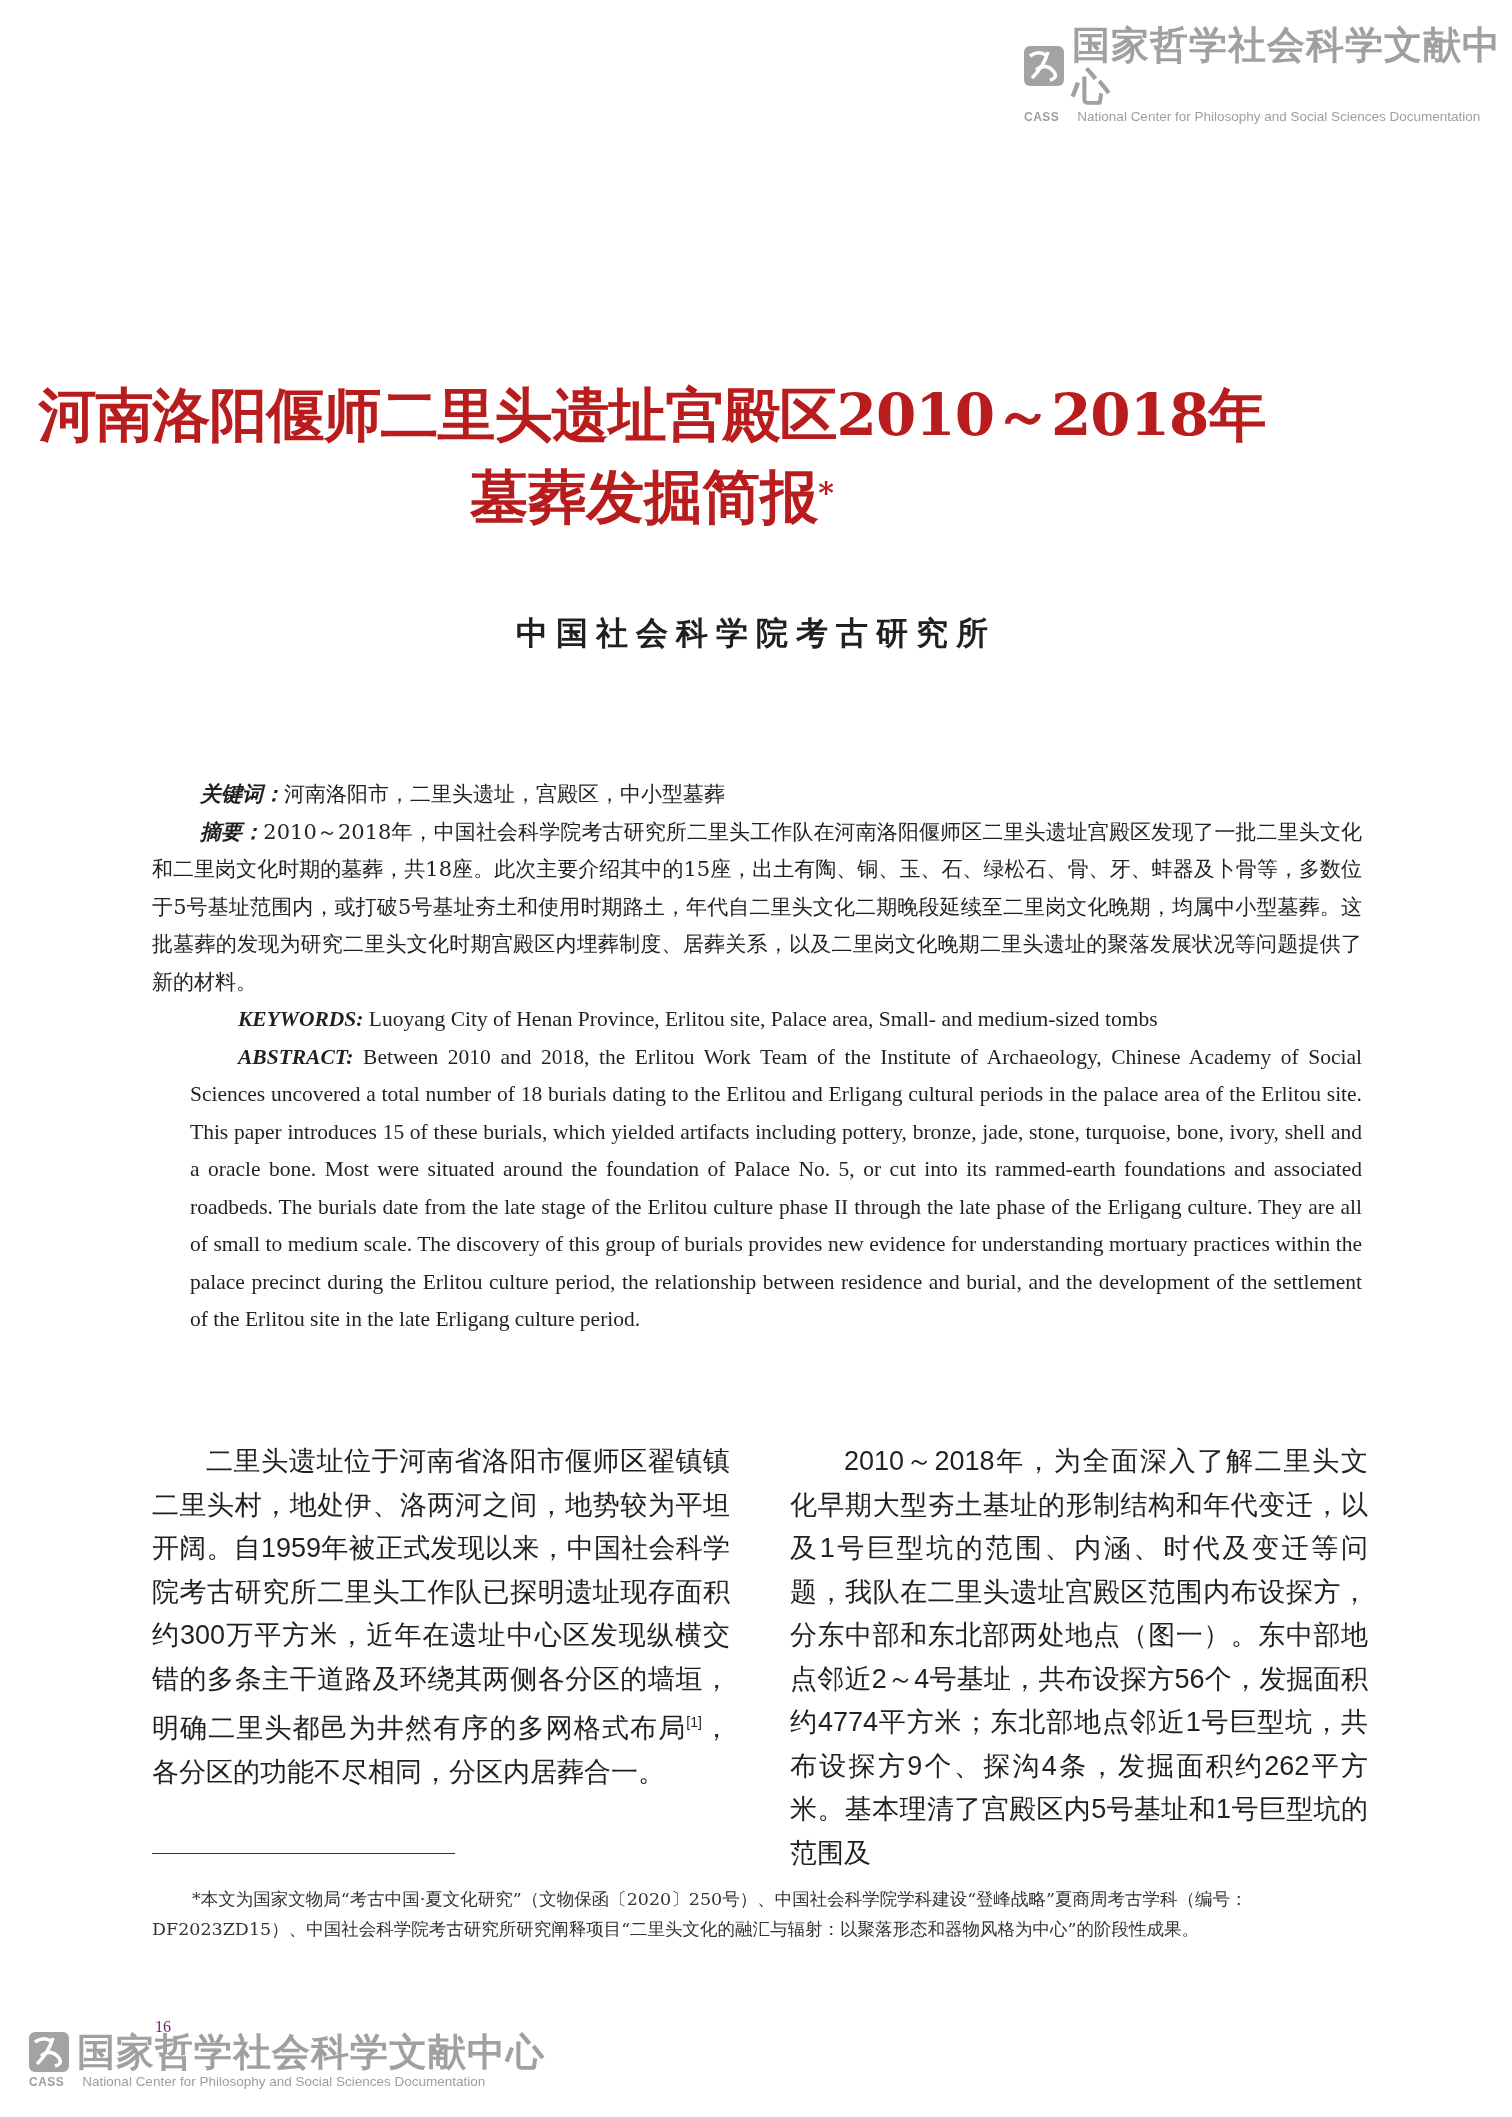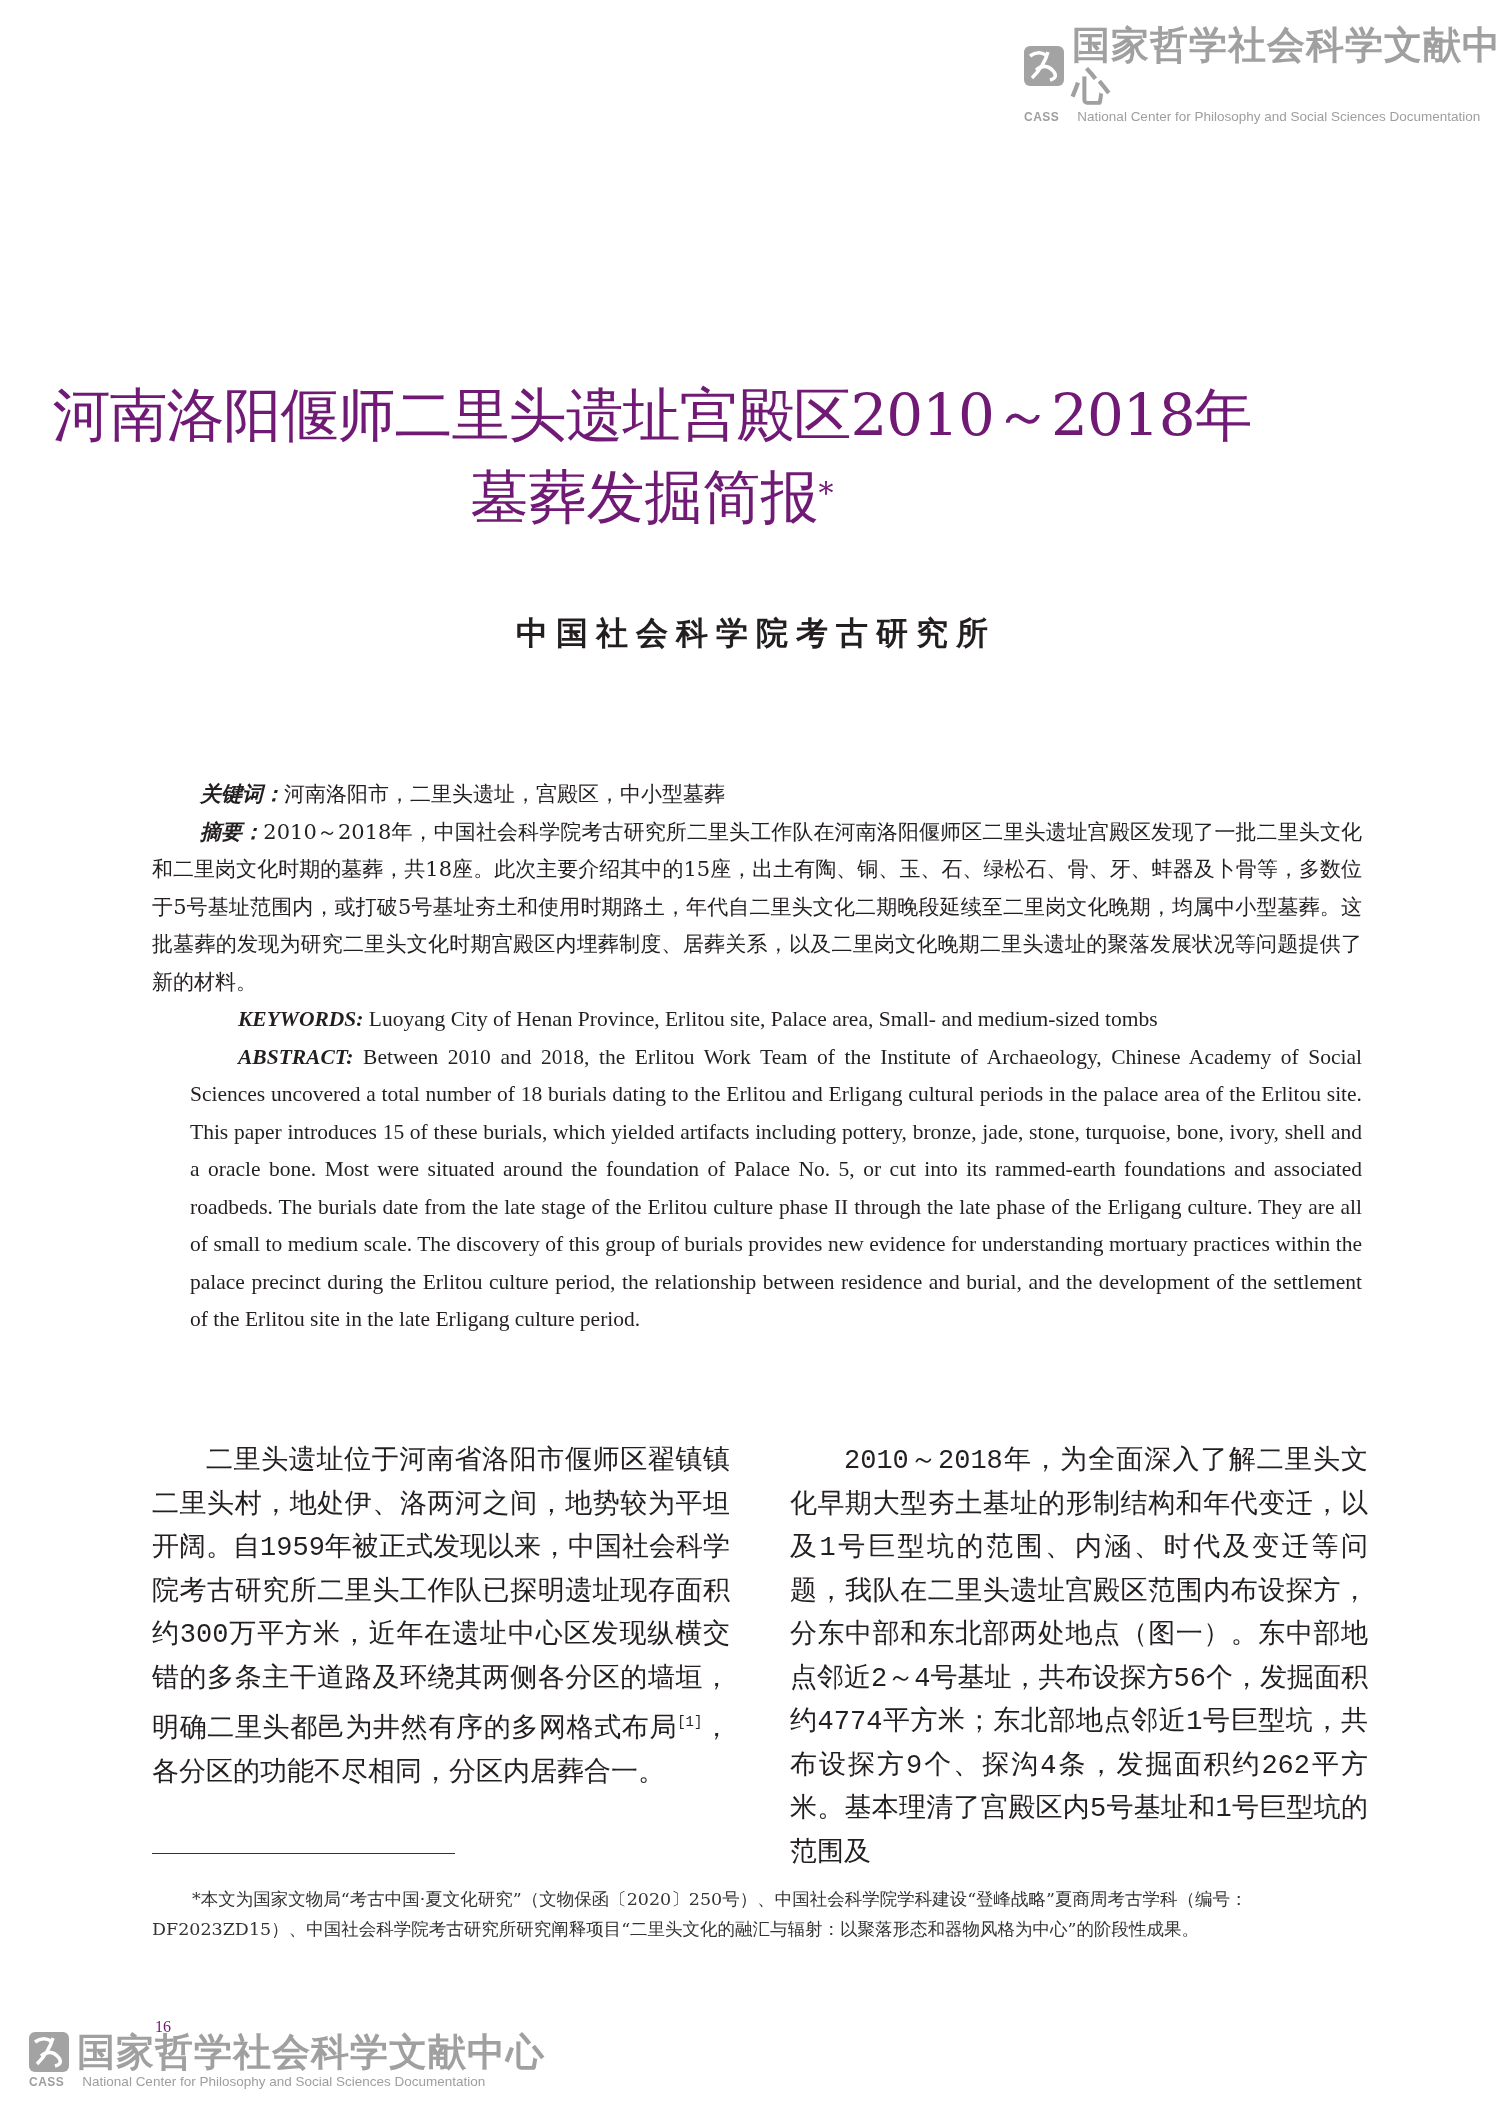--- a/index.html
+++ b/index.html
@@ -10,34 +10,34 @@
     .wm { position: absolute; color: #9c9c9c; }
     .wm-top { left: 1024px; top: 24px; }
     .wm-bottom { left: 29px; top: 2031px; }
     .wm-row { display: flex; align-items: center; }
     .wm-icon { width: 40px; height: 40px; background: #a3a3a3; border-radius: 6px; position: relative; margin-right: 8px; flex: none; }
     .wm-icon svg { position: absolute; left: 0; top: 0; }
     .wm-cn { font-family: "DejaVu Sans", sans-serif; font-size: 38px; line-height: 42px; letter-spacing: 1px; color: #a0a0a0; font-weight: bold; }
     .wm-en { font-family: "Liberation Sans", sans-serif; font-size: 13.5px; line-height: 16px; margin-top: 1px; color: #9e9e9e; white-space: nowrap; }
     .wm-en .cass { font-weight: bold; letter-spacing: 0.5px; margin-right: 18px; font-size: 12px; }
 
-    .title { position: absolute; left: 0; width: 1304px; text-align: center; font-family: "DejaVu Serif", serif; font-weight: normal; color: #701a75; }
+    .title { position: absolute; left: 0; width: 1304px; text-align: center; font-family: "DejaVu Serif", serif; font-weight: bold; color: #b91c1c; }
     .title-line1 { top: 380px; font-size: 58px; line-height: 70px; letter-spacing: -1px; }
     .title-line2 { top: 462px; font-size: 58px; line-height: 70px; text-align: center; }
     .title sup { font-size: 30px; vertical-align: top; position: relative; top: -4px; }
 
     .author { position: absolute; top: 612px; left: 0; width: 1512px; text-align: center; font-size: 32px; letter-spacing: 8px; font-family: "DejaVu Serif", serif; font-weight: bold; }
 
     .abstract-block { position: absolute; left: 152px; width: 1210px; top: 776px; font-size: 21px; line-height: 37.5px; font-family: "DejaVu Serif", serif; text-align: justify; }
     .abstract-block p { margin: 0; text-indent: 48px; }
     .abstract-block .lbl { font-weight: bold; font-family: "DejaVu Sans", sans-serif; font-style: italic; }
     .en-block { font-family: "Liberation Serif", serif; font-size: 21.5px; line-height: 37.5px; margin-left: 38px; }
     .en-block .lbl { font-family: "Liberation Serif", serif; }
 
-    .col { position: absolute; top: 1440px; width: 578px; font-size: 27px; line-height: 43.5px; font-family: Liberation Mono, monospace; text-align: justify; }
+    .col { position: absolute; top: 1440px; width: 578px; font-size: 27px; line-height: 43.5px; font-family: Liberation Sans, sans-serif; text-align: justify; }
     .col-left { left: 152px; }
     .col-right { left: 790px; }
     .col p { margin: 0; text-indent: 54px; }
     .col sup { font-size: 14px; }
 
     .fn-rule { position: absolute; left: 152px; top: 1853px; width: 303px; height: 0; border-top: 1.5px solid #333; }
     .footnote { position: absolute; left: 152px; top: 1884px; width: 1210px; font-size: 17.5px; line-height: 30px; font-family: "DejaVu Serif", serif; color: #333; }
     .footnote p { margin: 0; text-indent: 40px; }
 
     .page-number { position: absolute; left: 155px; top: 2018px; font-family: "Liberation Serif", serif; font-size: 16px; color: #701a75; z-index: 2; }

